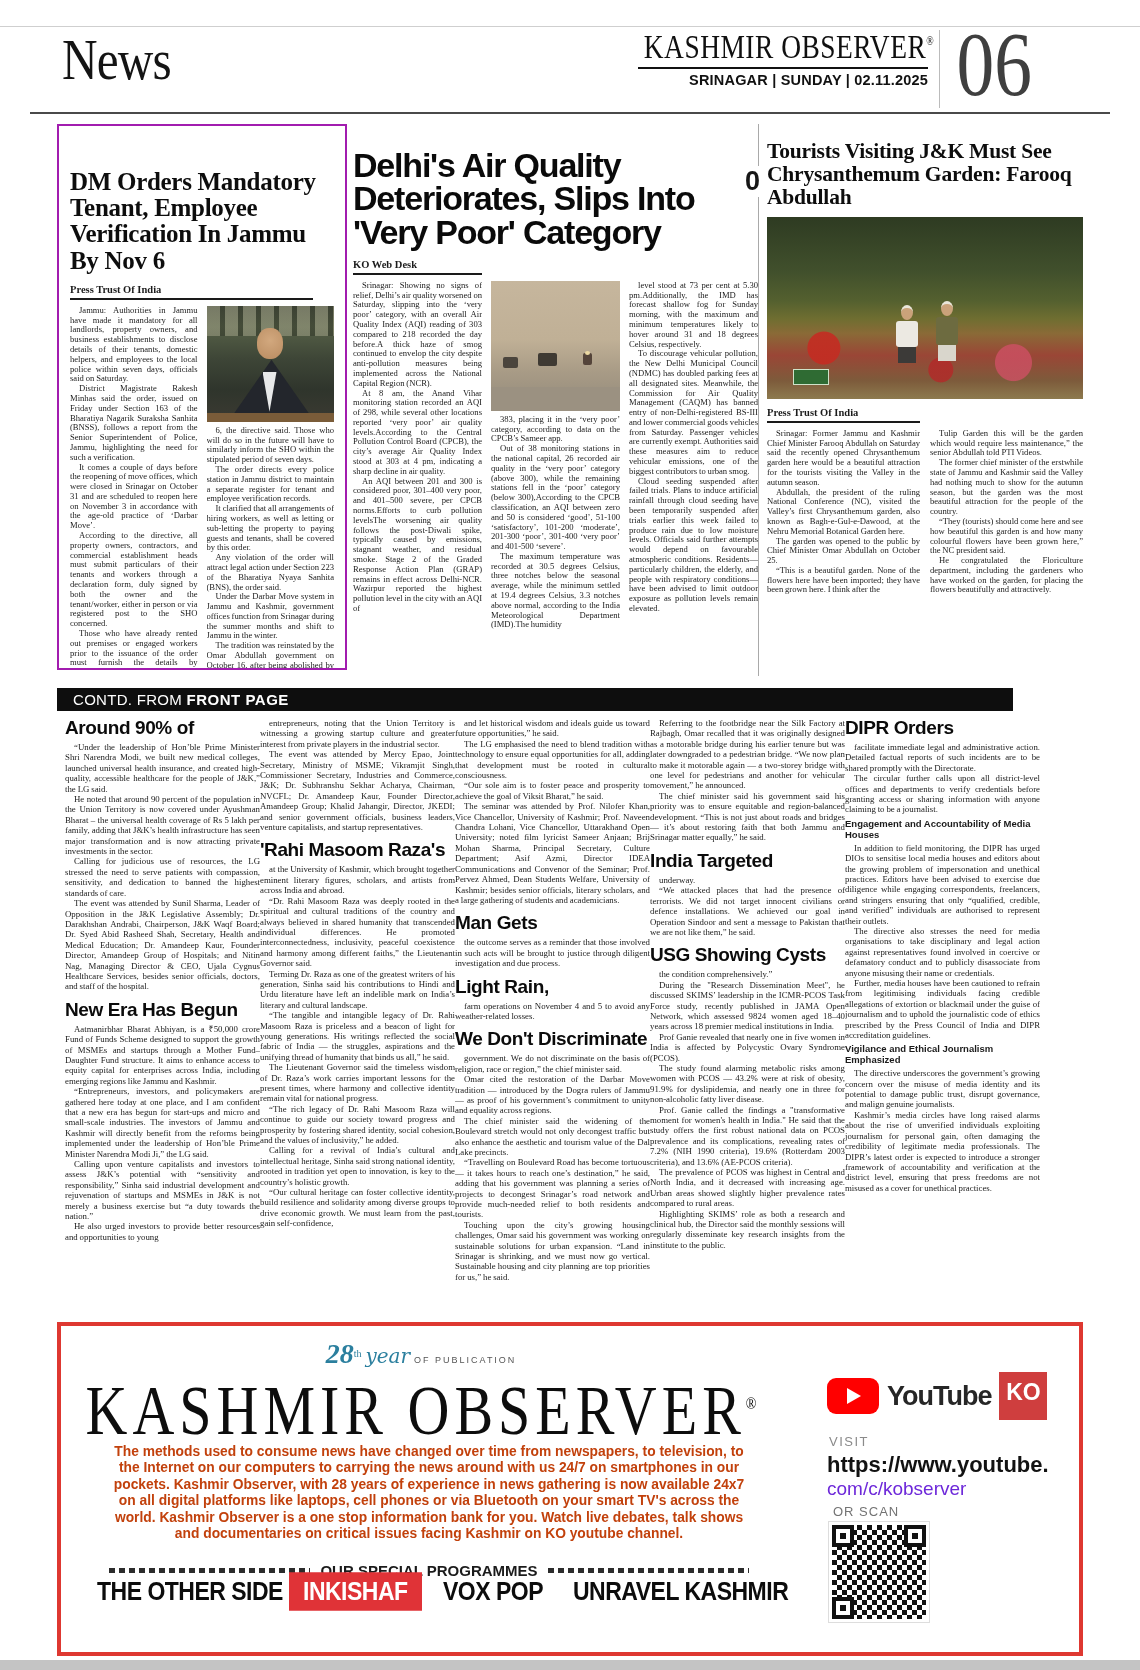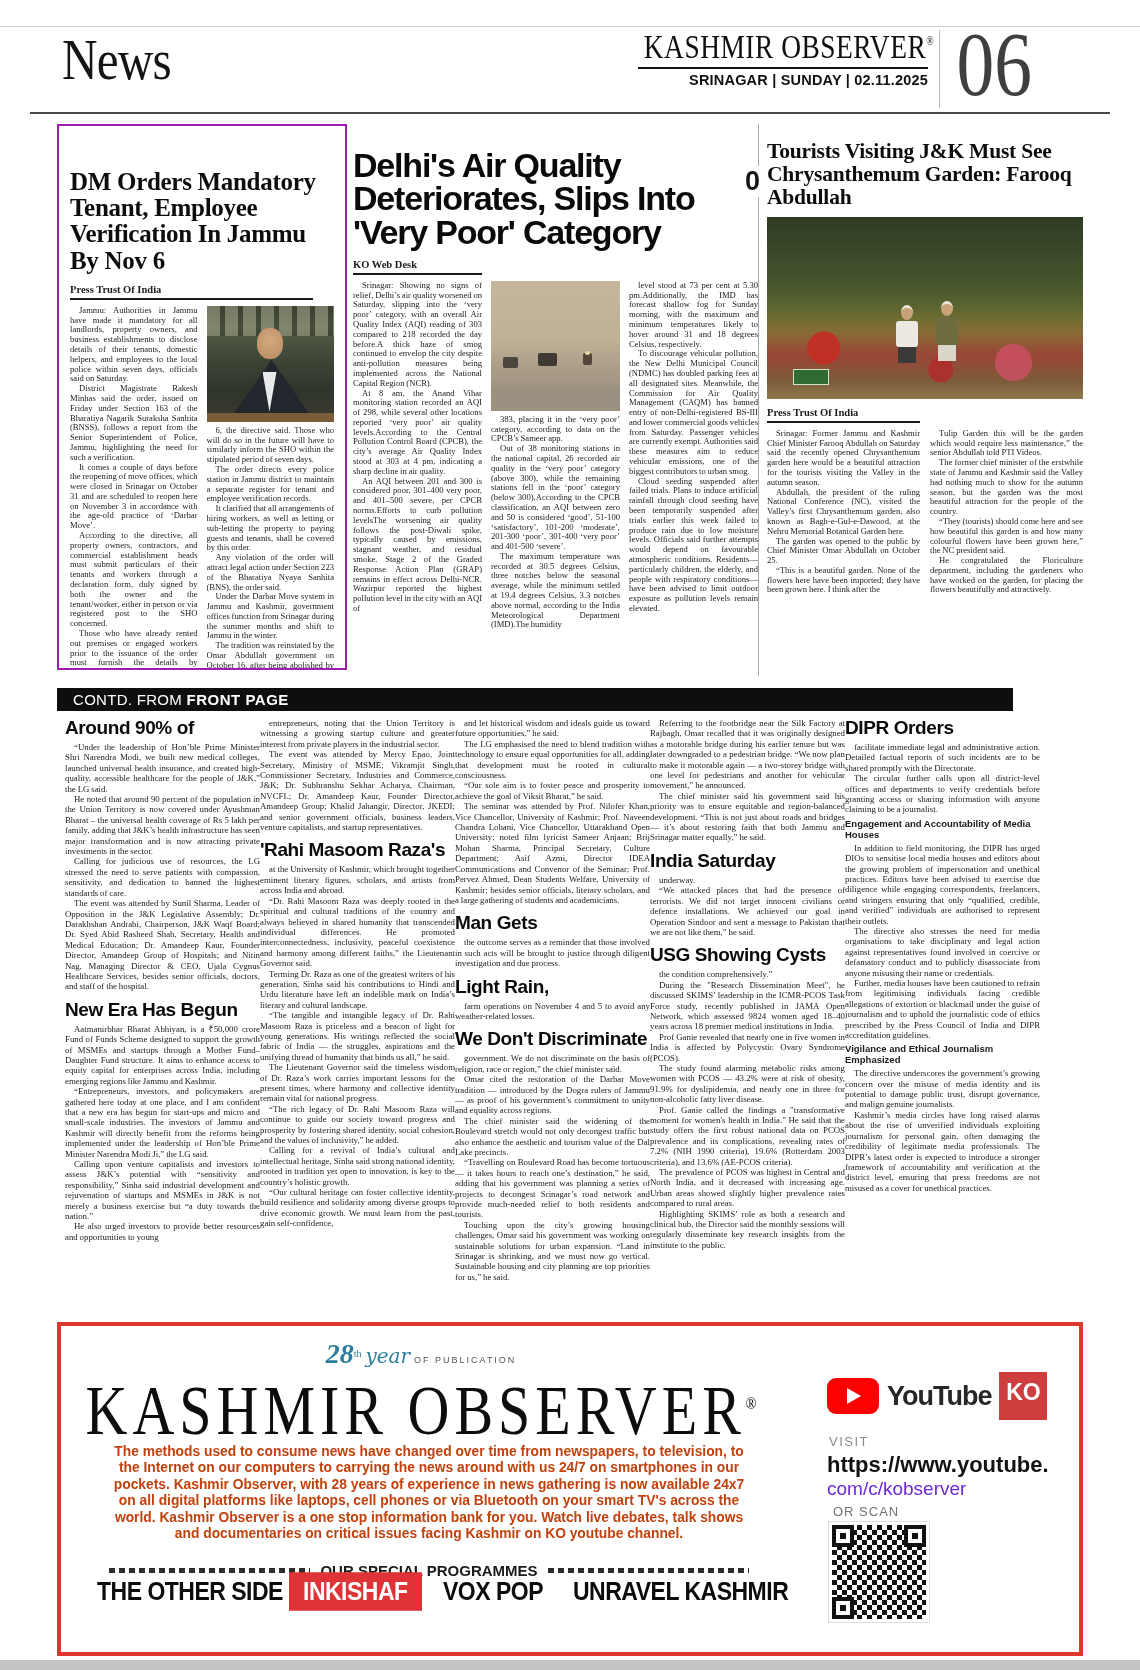--- a/index.html
+++ b/index.html
@@ -342,21 +342,21 @@
     </div>
 
     <div class="ccol">
       <section>
         <div>
             <p class="bp">Referring to the footbridge near the Silk Factory at Rajbagh,  Omar recalled that it was originally designed as a motorable bridge during his earlier tenure but was later downgraded to a pedestrian bridge. “We now plan to make it motorable again — a two-storey bridge with one level for pedestrians and another for vehicular movement,” he announced.</p>
             <p class="bp">The chief minister said his government said his priority was to ensure equitable and region-balanced development. “This is not just about roads and bridges — it’s about restoring faith that both Jammu and Srinagar matter equally,” he said.</p>
           </div>
       </section>
       <section>
-        <h2 class="contd-h">India Saturday</h2>
+        <h2 class="contd-h">India Targeted</h2>
         <div>
             <p class="bp">underway.</p>
             <p class="bp">“We attacked places that had the presence of terrorists. We did not target innocent civilians or defence installations. We achieved our goal in Operation Sindoor and sent a message to Pakistan that we are not like them,” he said.</p>
           </div>
       </section>
       <section>
         <h2 class="contd-h">USG Showing Cysts</h2>
         <div>
             <p class="bp">the condition comprehensively.”</p>
             <p class="bp">During the "Research Dissemination Meet", he discussed SKIMS’ leadership in the ICMR-PCOS Task Force study, recently published in JAMA Open Network, which assessed 9824 women  aged 18–40 years across 18 premier medical institutions in India.</p>

